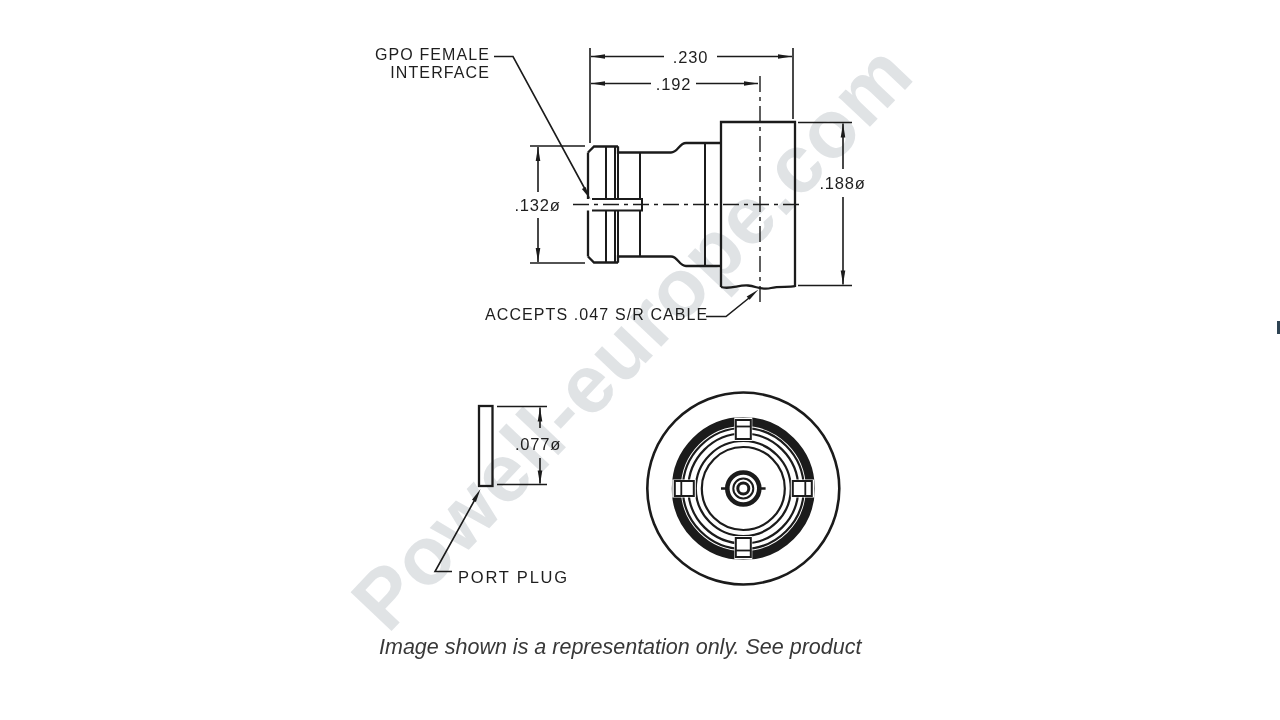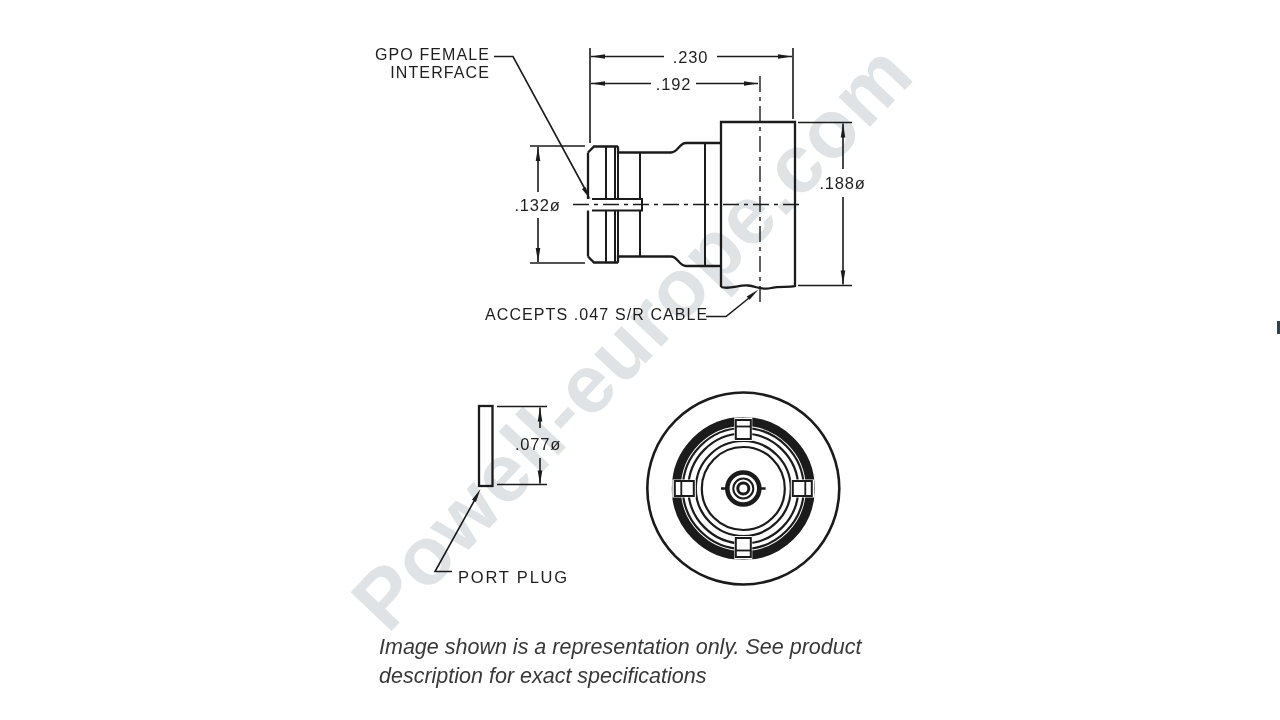--- a/index.html
+++ b/index.html
@@ -170,17 +170,16 @@
         <circle cx="743.3" cy="488.5" r="16" class="ln" stroke-width="4.6"></circle>
         <circle cx="743.3" cy="488.5" r="10" class="ln" stroke-width="2"></circle>
         <circle cx="743.3" cy="488.5" r="5.5" class="ln" stroke-width="3"></circle>
         <path class="ln" stroke-width="2.4" d="M 721 488.5 H 729 M 757.6 488.5 H 765.6"></path>
       </g>
     </g>
   </svg>
 
   <div class="caption">
     <div>Image shown is a representation only. See product</div>
-    <div>description for exact specifications</div>
   </div>
 
   <div class="edge-fragment"></div>
 </div>
 
 </body></html>

